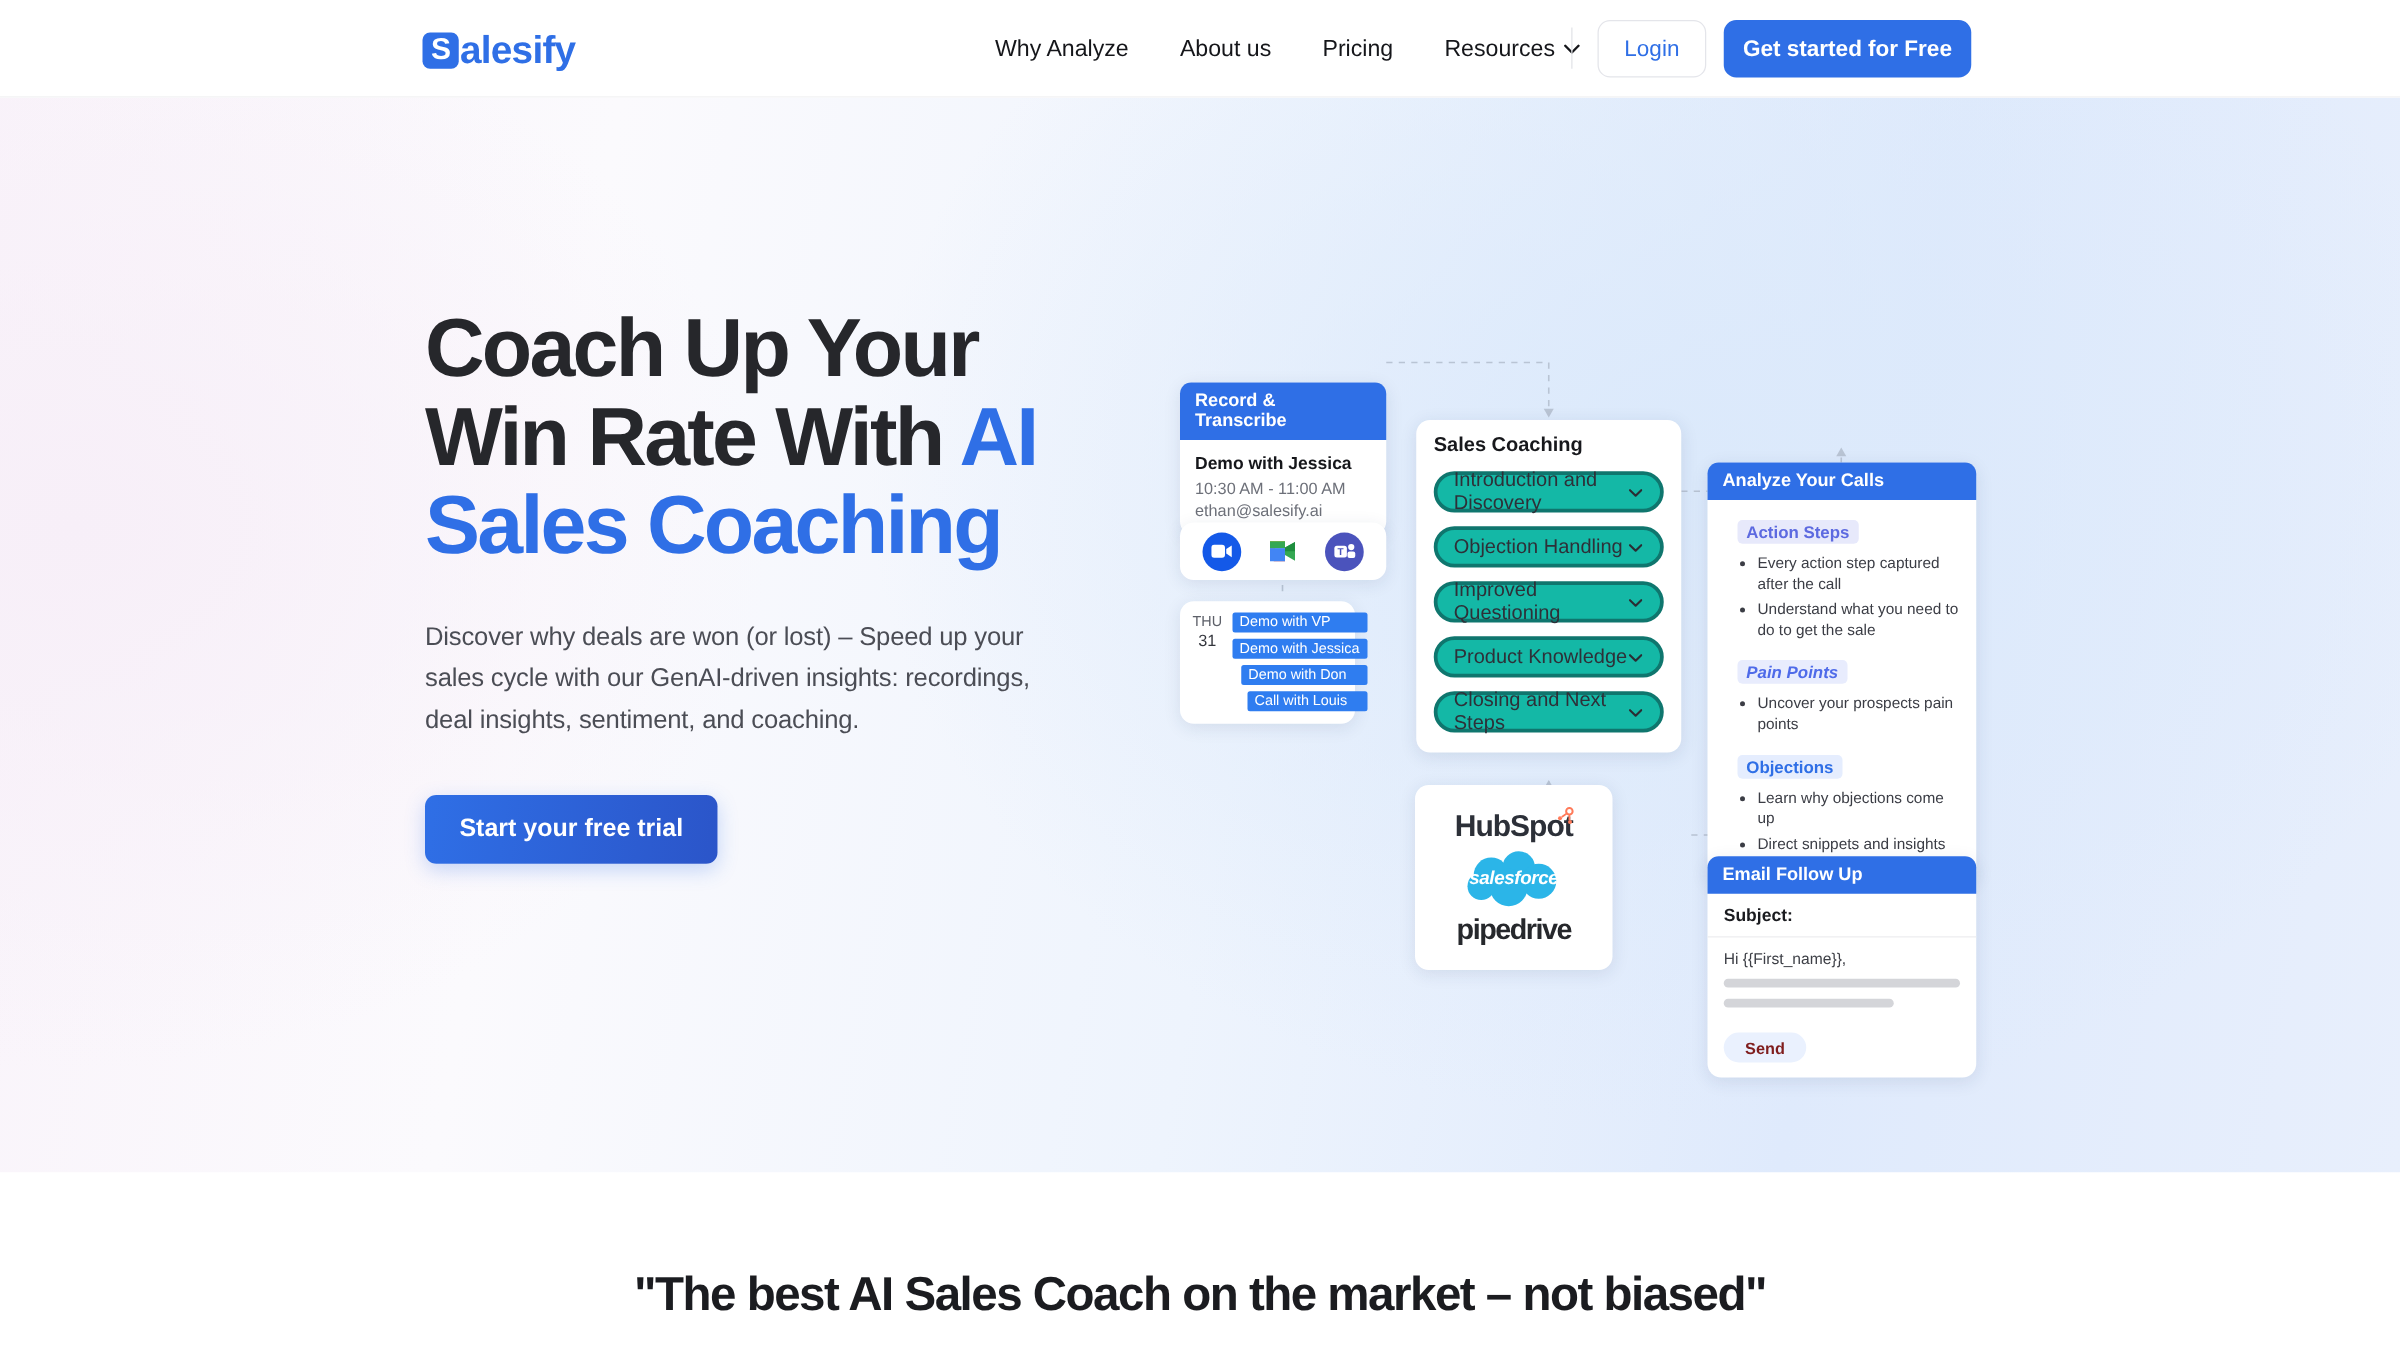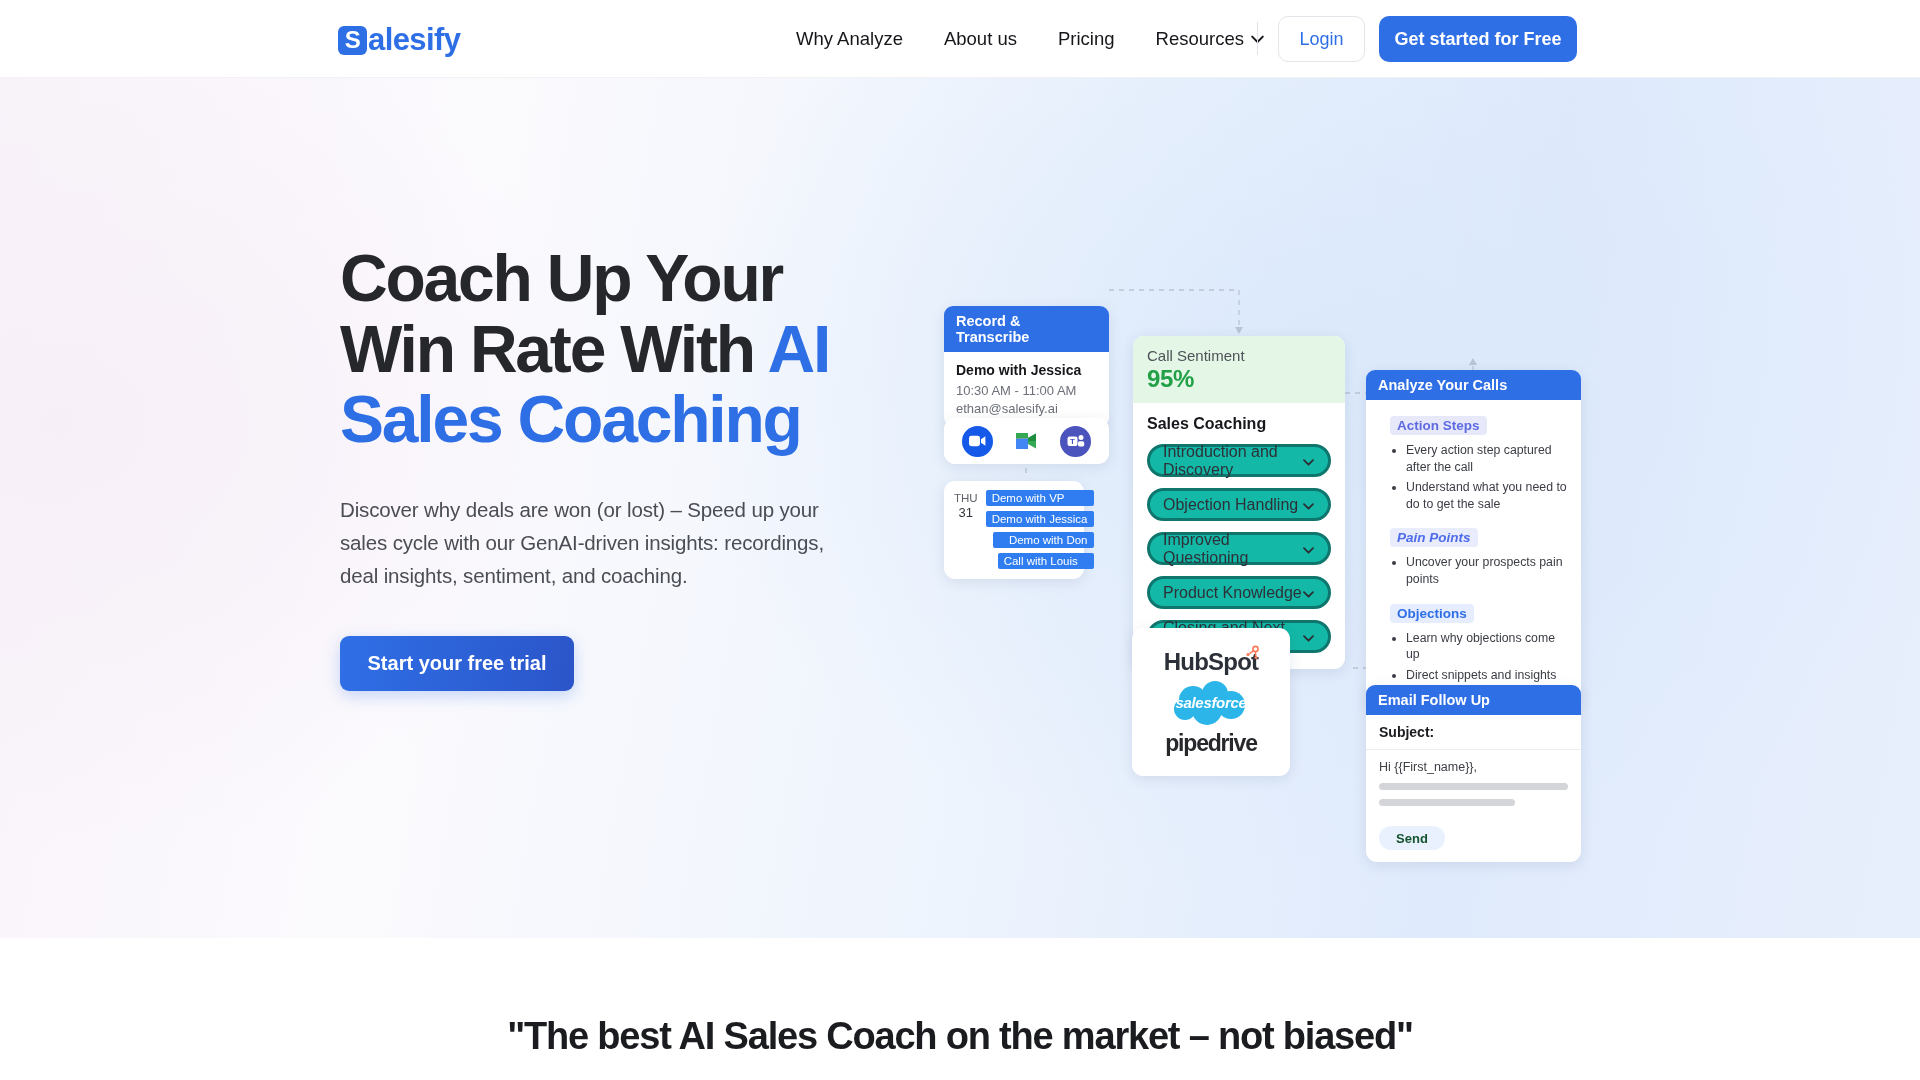--- a/index.html
+++ b/index.html
@@ -140,21 +140,21 @@
   .cal-row { display: flex; gap: 8px; }
   .cal-date { width: 26px; text-align: center; padding-top: 1px; }
   .cal-dow { font-size: 11.5px; color: #5d6069; line-height: 1.25; }
   .cal-num { font-size: 13px; color: #34363d; line-height: 1.25; }
   .cal-events { flex: 1; display: flex; flex-direction: column; gap: 5px; }
   .cal-ev {
     background: #2f7df0; color: #ffffff;
     font-size: 11.5px; font-weight: 400;
     padding: 2px 6px; border-radius: 2px; white-space: nowrap;
   }
-  .cal-ev.indent { margin-left: 7px; text-align: right; }
+  .cal-ev.indent { margin-left: 7px; }
   .cal-ev.indent2 { margin-left: 12px; }
 
   
   .c-coach { left: 205px; top: 108px; width: 212px; }
   .senti {
     background: #e4f7e7; border-radius: 11px 11px 0 0;
     padding: 11px 14px 10px 14px;
   }
   .senti-label { font-size: 15px; color: #4e5158; }
   .senti-val { font-size: 24px; font-weight: 700; color: #21a047; margin-top: 1px; letter-spacing: -.4px; }
@@ -195,21 +195,21 @@
   
   .c-email { left: 438px; top: 457px; width: 215px; }
   .em-subject { padding: 9px 13px; font-size: 14px; font-weight: 700; color: #1a1b1f; border-bottom: 1px solid #ededf0; }
   .em-body { padding: 10px 13px 12px 13px; }
   .em-greet { font-size: 12.5px; color: #3e4047; }
   .em-bar { height: 7px; border-radius: 4px; background: #d4d5d9; margin-top: 9px; }
   .em-bar.w1 { width: 100%; }
   .em-bar.w2 { width: 72%; }
   .em-send {
     margin-top: 20px; width: 66px; height: 24px; border-radius: 12px;
-    background: #eaf1fe; color: #14532d; font-size: 13px; font-weight: 700;
+    background: #eaf1fe; color: #7f1d1d; font-size: 13px; font-weight: 700;
     display: flex; align-items: center; justify-content: center;
     border: none; font-family: inherit; cursor: pointer;
   }
 
   
   .testimonial {
     position: absolute; top: 938px; left: 0;
     width: 1920px; height: 142px; background: #ffffff;
     display: flex; align-items: flex-end; justify-content: center;
   }
@@ -330,24 +330,20 @@
         <div class="cal-events">
           <div class="cal-ev">Demo with VP</div>
           <div class="cal-ev">Demo with Jessica</div>
           <div class="cal-ev indent">Demo with Don</div>
           <div class="cal-ev indent2">Call with Louis</div>
         </div>
       </div>
     </div>
 
     <div class="card c-coach">
-      <div class="senti">
-        <div class="senti-label">Call Sentiment</div>
-        <div class="senti-val">95%</div>
-      </div>
       <div class="coach-body">
         <div class="coach-title">Sales Coaching</div>
 
         <div class="coach-item">
           <span>Introduction and Discovery</span>
           <span><svg width="11" height="7" viewBox="0 0 11 7">
                 <path d="M1 1.2 L5.5 5.6 L10 1.2" fill="none" stroke="#2b2d33" stroke-width="1.7" stroke-linecap="round" stroke-linejoin="round"></path>
               </svg></span>
         </div>
         <div class="coach-item">

